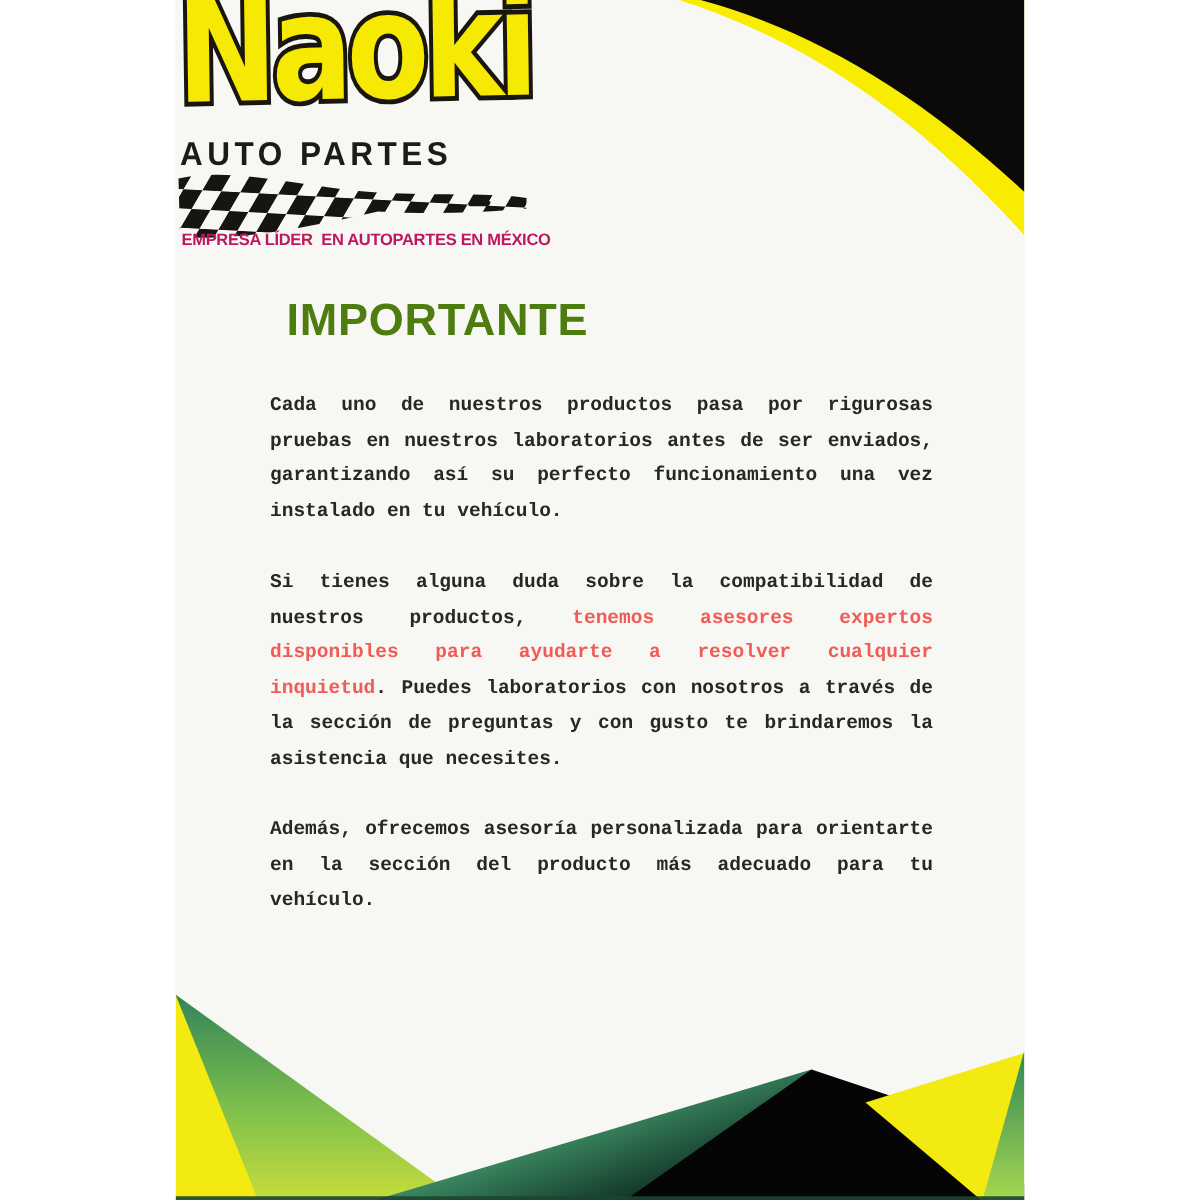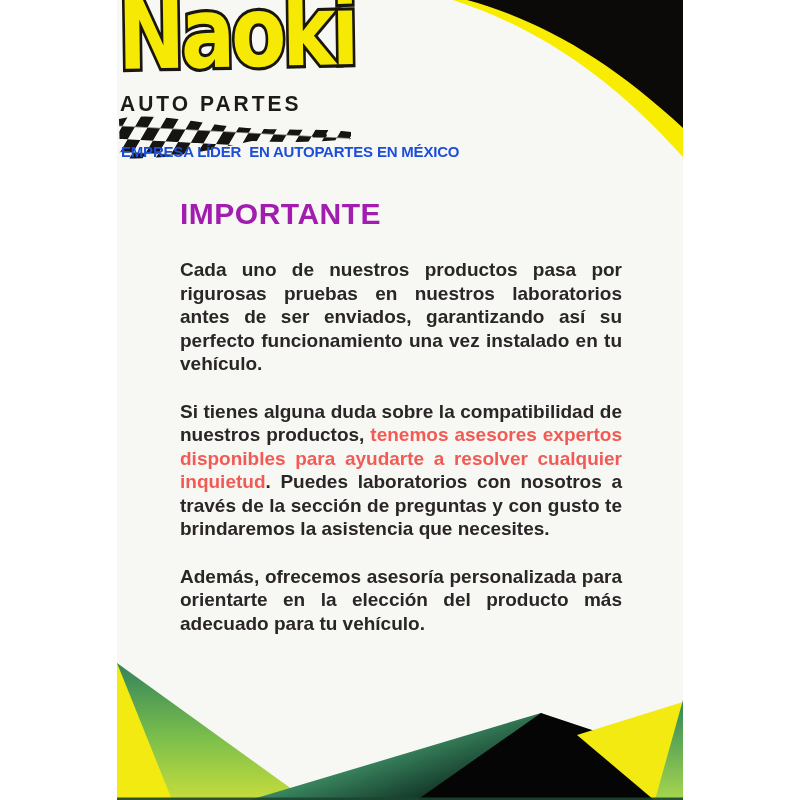--- a/index.html
+++ b/index.html
@@ -43,47 +43,48 @@
     font-weight: 700;
     letter-spacing: 3px;
     color: #1d1b18;
     transform: scaleY(1.05);
     transform-origin: left top;
     white-space: nowrap;
   }
   .flag { left: 0px; top: 113px; width: 240px; height: 48px; }
   .tagline {
     position: absolute;
-    left: 4px; top: 143px;
-    font-size: 15px;
+    left: 4px; top: 154px;
+    font-size: 11px;
     font-weight: 700;
     letter-spacing: -0.2px;
-    color: #1d4ed8;
+    color: #be185d;
     white-space: pre;
   }
   .text-col {
     position: absolute;
     left: 63px; top: 197px;
     width: 442px;
   }
   .heading {
-    margin: 0 0 28px 0;
+    margin: 0 0 28px 11px;
     font-size: 30px;
     line-height: 33px;
     font-weight: 700;
     letter-spacing: 0.5px;
-    color: #a21caf;
+    color: #4d7c0f;
   }
   .body-par {
     margin: 0 0 24px 0;
-    font-size: 19px;
+    font-size: 13px;
     line-height: 23.5px;
     font-weight: 700;
     color: #2a2526;
     text-align: justify;
+    font-family: Liberation Mono, monospace;
   }
   .body-par:last-child { margin-bottom: 0; }
   .highlight { color: #f25b55; }
 </style>
 </head>
 <body>
 
 <div class="page">
 
   <svg class="deco top-corner" viewBox="0 0 566 160">
@@ -104,21 +105,21 @@
     <path d="M2,6 C40,-2 85,12 130,15 C175,18 210,15 234,19 L234,26 C205,29 170,30 135,28 C95,37 45,48 3,45 Z" fill="url(#chk)"></path>
     <rect x="204" y="21" width="14" height="3.5" rx="1.5" fill="#171512" transform="skewX(-20)"></rect>
   </svg>
 
   <div class="tagline">EMPRESA LÍDER  EN AUTOPARTES EN MÉXICO</div>
 
   <div class="text-col">
     <h1 class="heading">IMPORTANTE</h1>
     <p class="body-par">Cada uno de nuestros productos pasa por rigurosas pruebas en nuestros laboratorios antes de ser enviados, garantizando así su perfecto funcionamiento una vez instalado en tu vehículo.</p>
     <p class="body-par"><span>Si tienes alguna duda sobre la compatibilidad de nuestros productos, </span><span class="highlight">tenemos asesores expertos disponibles para ayudarte a resolver cualquier inquietud</span><span>. Puedes laboratorios con nosotros a través de la sección de preguntas y con gusto te brindaremos la asistencia que necesites.</span></p>
-    <p class="body-par">Además, ofrecemos asesoría personalizada para orientarte en la elección del producto más adecuado para tu vehículo.</p>
+    <p class="body-par">Además, ofrecemos asesoría personalizada para orientarte en la sección del producto más adecuado para tu vehículo.</p>
   </div>
 
   <svg class="deco bottom-deco" viewBox="0 0 566 140">
     <defs>
       <linearGradient id="lgLeft" x1="0" y1="0" x2="0" y2="1">
         <stop offset="0" stop-color="#33835a"></stop>
         <stop offset="0.55" stop-color="#7cbf4c"></stop>
         <stop offset="1" stop-color="#c6dd3b"></stop>
       </linearGradient>
       <linearGradient id="lgRight" x1="0" y1="0" x2="0" y2="1">

